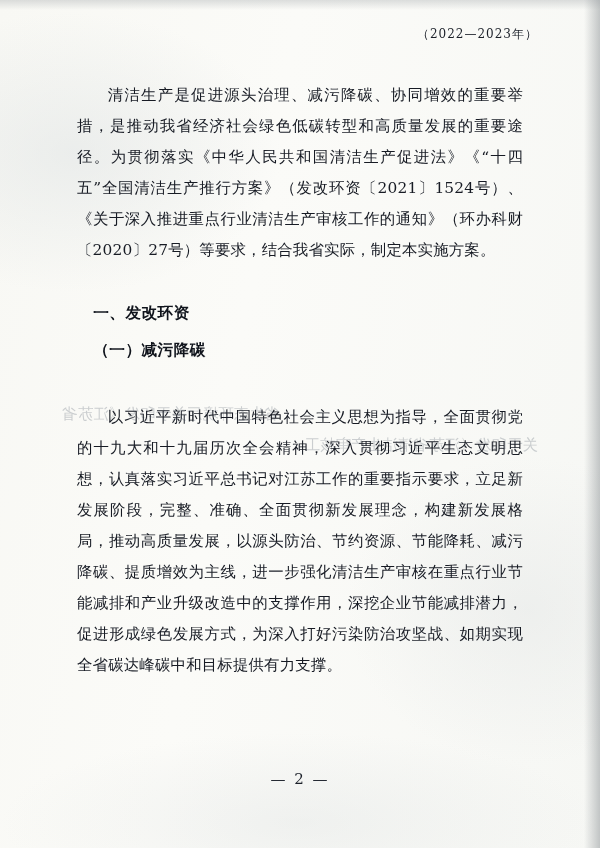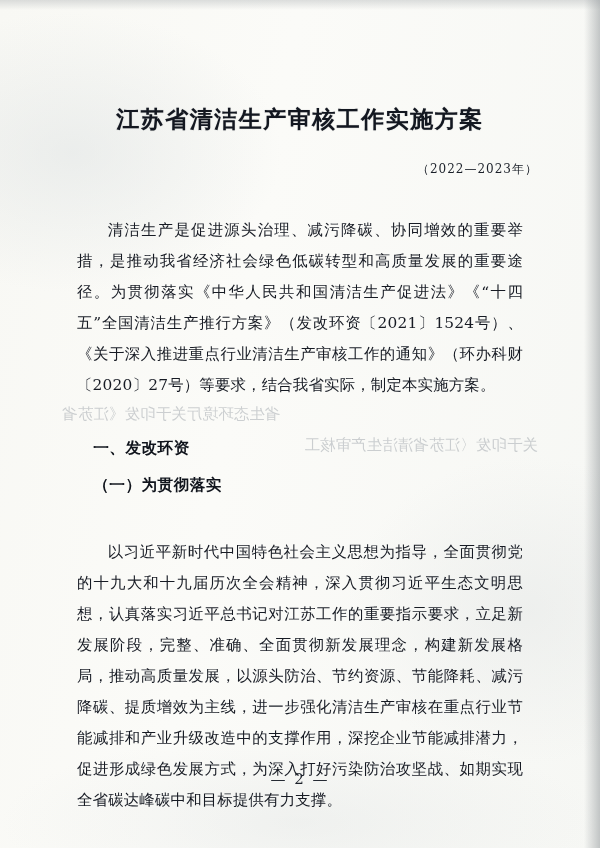--- a/index.html
+++ b/index.html
@@ -141,29 +141,28 @@
 
   <div class="scan-tint"></div>
   <div class="edge-top"></div>
   <div class="edge-right"></div>
 
   <div class="bleed-through bleed-1">省生态环境厅关于印发《江苏省</div>
   <div class="bleed-through bleed-2">关于印发〈江苏省清洁生产审核工</div>
 
   <div class="content">
 
-    <h1 class="doc-title">江苏省清洁生产审核工作实施方案</h1>
 
     <div class="doc-subtitle">（2022—2023年）</div>
 
     <p class="body-text">清洁生产是促进源头治理、减污降碳、协同增效的重要举措，是推动我省经济社会绿色低碳转型和高质量发展的重要途径。为贯彻落实《中华人民共和国清洁生产促进法》《“十四五”全国清洁生产推行方案》（发改环资〔2021〕1524号）、《关于深入推进重点行业清洁生产审核工作的通知》（环办科财〔2020〕27号）等要求，结合我省实际，制定本实施方案。</p>
 
     <div class="section-head">一、发改环资</div>
 
-    <div class="sub-head">（一）为贯彻落实</div>
+    <div class="sub-head">（一）减污降碳</div>
 
     <p class="body-text">以习近平新时代中国特色社会主义思想为指导，全面贯彻党的十九大和十九届历次全会精神，深入贯彻习近平生态文明思想，认真落实习近平总书记对江苏工作的重要指示要求，立足新发展阶段，完整、准确、全面贯彻新发展理念，构建新发展格局，推动高质量发展，以源头防治、节约资源、节能降耗、减污降碳、提质增效为主线，进一步强化清洁生产审核在重点行业节能减排和产业升级改造中的支撑作用，深挖企业节能减排潜力，促进形成绿色发展方式，为深入打好污染防治攻坚战、如期实现全省碳达峰碳中和目标提供有力支撑。</p>
 
   </div>
 
   <div class="footer">— 2 —</div>
 
 </div>
 
 </body></html>

